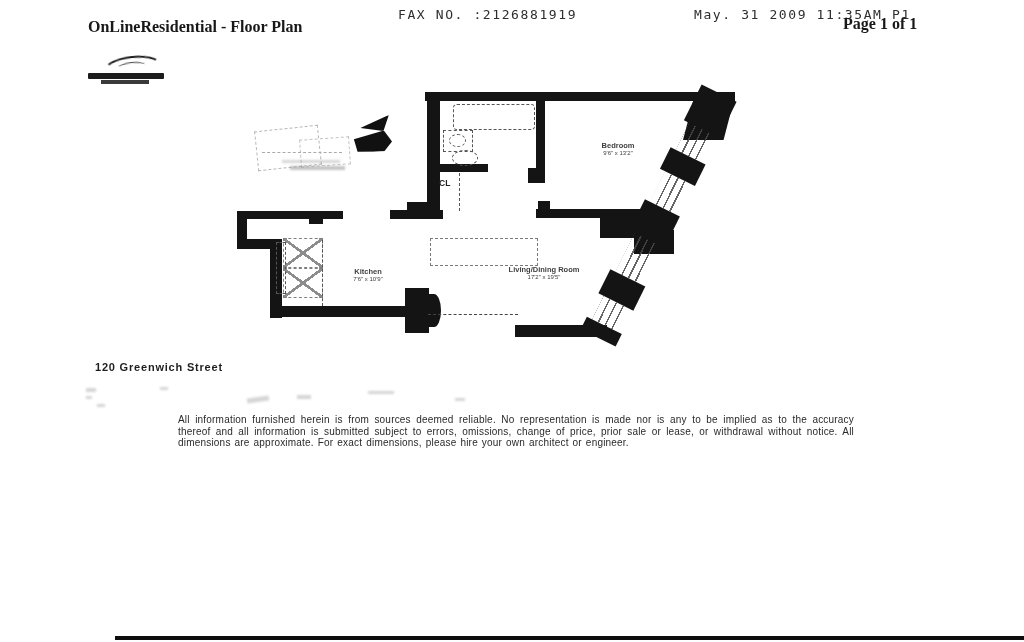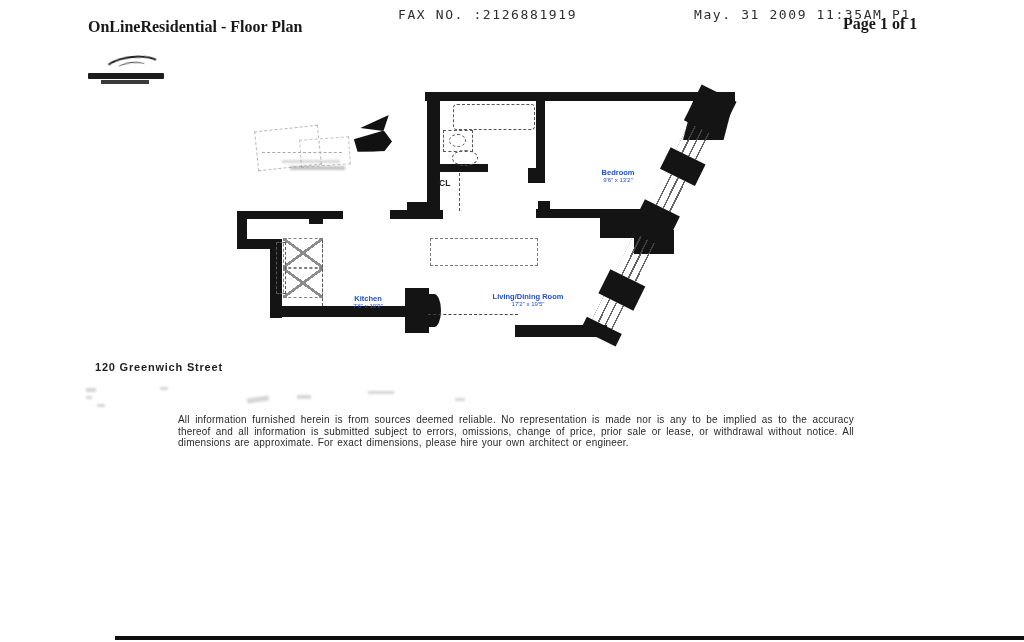--- a/index.html
+++ b/index.html
@@ -27,22 +27,22 @@
   
   #plan{position:absolute;left:0;top:0;width:1024px;height:642px;filter:blur(.4px);}
   .w{position:absolute;background:#141414;}
   .fx{position:absolute;border:1.2px dashed #555;background:transparent;}
   .dashv{position:absolute;width:0;border-left:1.5px dashed #555;}
   .dashh{position:absolute;height:0;border-top:1.5px dashed #555;}
   .cross{background:
       linear-gradient(to top right, transparent 47%, #666 47%, #666 53%, transparent 53%),
       linear-gradient(to bottom right, transparent 47%, #666 47%, #666 53%, transparent 53%);
       opacity:.75;}
-  .roomlbl{position:absolute;text-align:center;color:#1d4ed8;transform:translateX(-50%);
-           filter:blur(.55px);line-height:1.12;white-space:nowrap;margin-top:27px;}
+  .roomlbl{position:absolute;text-align:center;color:#404040;transform:translateX(-50%);
+           filter:blur(.55px);line-height:1.12;white-space:nowrap;}
   .roomlbl .nm{font-size:7.5px;font-weight:bold;}
   .roomlbl .dm{font-size:6px;}
   .cl-lbl{position:absolute;left:439px;top:178px;font-size:8.5px;font-weight:bold;color:#222;
           filter:blur(.5px);}
 
   
   #diag{position:absolute;left:703px;top:100px;width:30px;height:273px;
         transform-origin:100% 0;transform:rotate(26.3deg);}
   #diag .pier{position:absolute;left:-5px;width:39px;background:#141414;}
   #diag .win{position:absolute;left:1px;width:28px;opacity:.85;
@@ -139,21 +139,21 @@
     <div class="fx" style="left:276px;top:242px;width:8px;height:50px;"></div>
     <div class="dashv" style="left:322px;top:240px;height:66px;"></div>
 
     <div class="fx" style="left:430px;top:238px;width:106px;height:26px;border-color:#7a7a7a;"></div>
     <div class="dashh" style="left:428px;top:314px;width:90px;border-color:#444;"></div>
 
     <div class="roomlbl" style="left:618px;top:142px;">
       <div class="nm">Bedroom</div>
       <div class="dm">9'6" x 13'2"</div>
     </div>
-    <div class="roomlbl" style="left:528px;top:266px;">
+    <div class="roomlbl" style="left:544px;top:266px;">
       <div class="nm">Living/Dining Room</div>
       <div class="dm">17'2" x 19'5"</div>
     </div>
     <div class="roomlbl" style="left:368px;top:268px;">
       <div class="nm">Kitchen</div>
       <div class="dm">7'6" x 10'9"</div>
     </div>
     <div class="cl-lbl">CL</div>
   </div>
 

